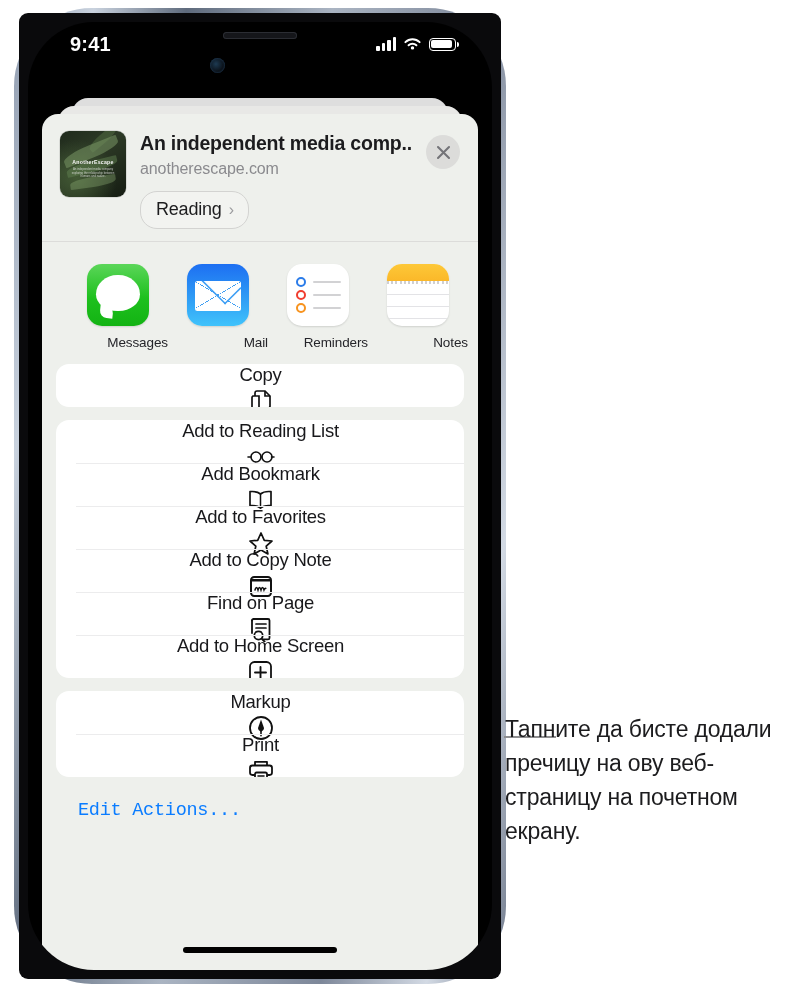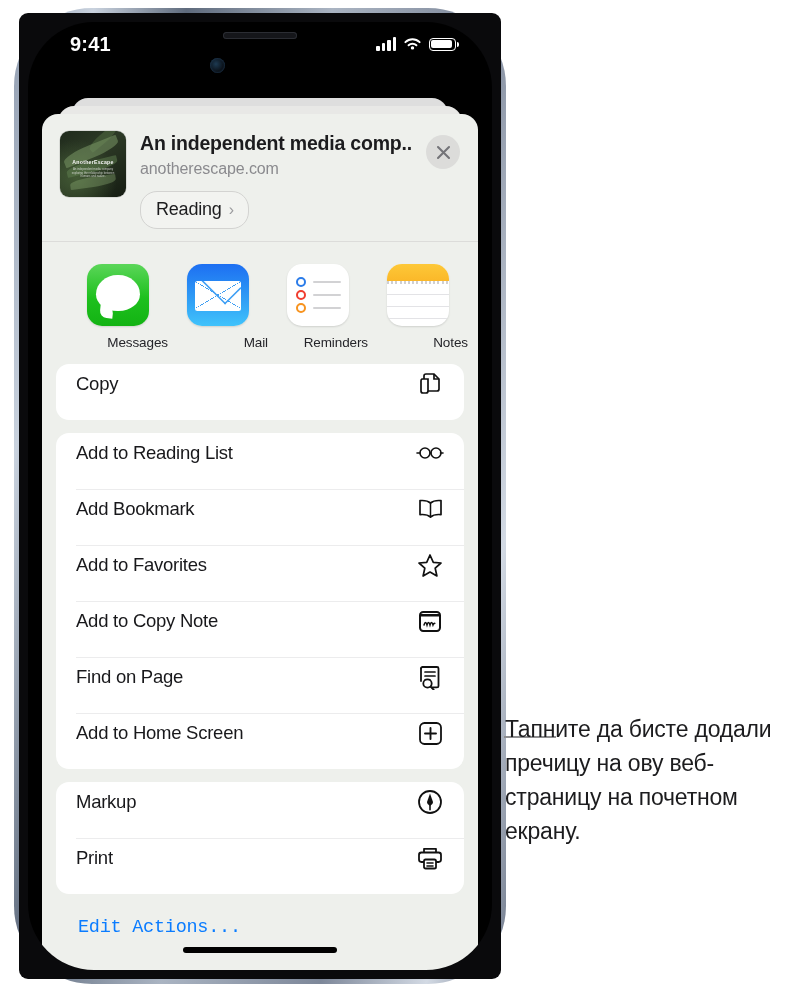--- a/index.html
+++ b/index.html
@@ -191,22 +191,22 @@
   .ic-notes { background: #fff; }
   .notes-top { position: absolute; left:0; right:0; top:0; height: 17px; background: linear-gradient(180deg,#fdc838,#fbb829); }
   .notes-perf { position:absolute; left:0; right:0; top:17px; height:3px;
                 background: repeating-linear-gradient(90deg,#cfcfd2 0 2px, transparent 2px 4.2px); }
   .notes-line { position: absolute; left: 0; right: 0; height: 1.3px; background: #e3e3e6; }
 
   
   .cards { padding: 0 14px; }
   .card { background: #fff; border-radius: 13px; overflow: hidden; margin-bottom: 13px; }
   .row {
-    height: 56px; display: flex; align-items: center;
-    padding: 0 19px 16px 20px; position: relative;
+    height: 43px; display: flex; align-items: center;
+    padding: 0 19px 16px 20px; position: relative; flex-direction: column;
   }
   .row + .row::before {
     content: ""; position: absolute; left: 20px; right: 0; top: 0; height: 1px; background: #ececed;
   }
   .row-label { flex: 1 1 auto; font-size: 18.5px; color: #18181b; letter-spacing: -.25px; }
   .row-icon { flex: 0 0 30px; width: 30px; height: 30px; display:flex; align-items:center; justify-content:center; }
   .row-icon svg { display: block; }
 
   .edit-actions {
     padding: 10px 0 0 22px; font-size: 18.5px; color: #0a7cff; letter-spacing: -.25px; font-family: Liberation Mono, monospace;

